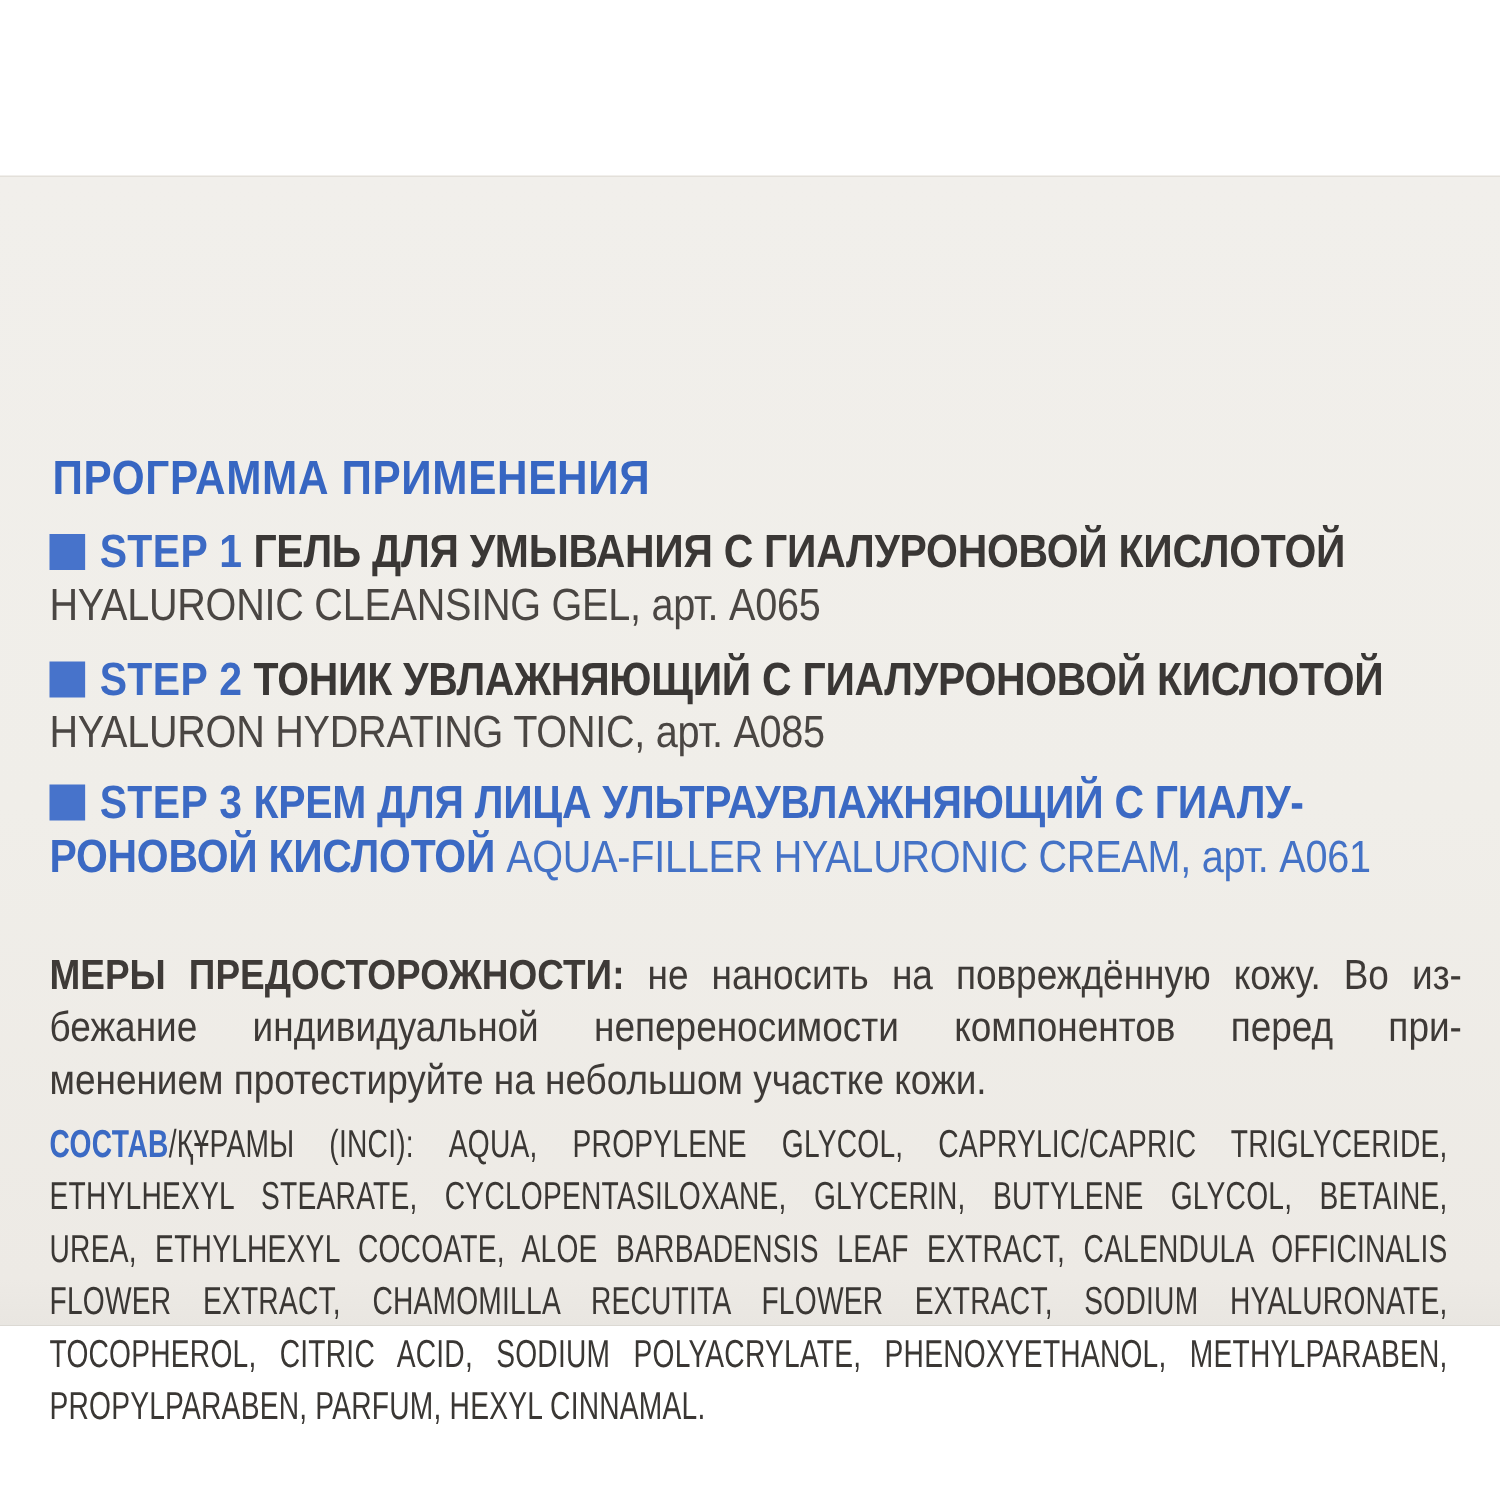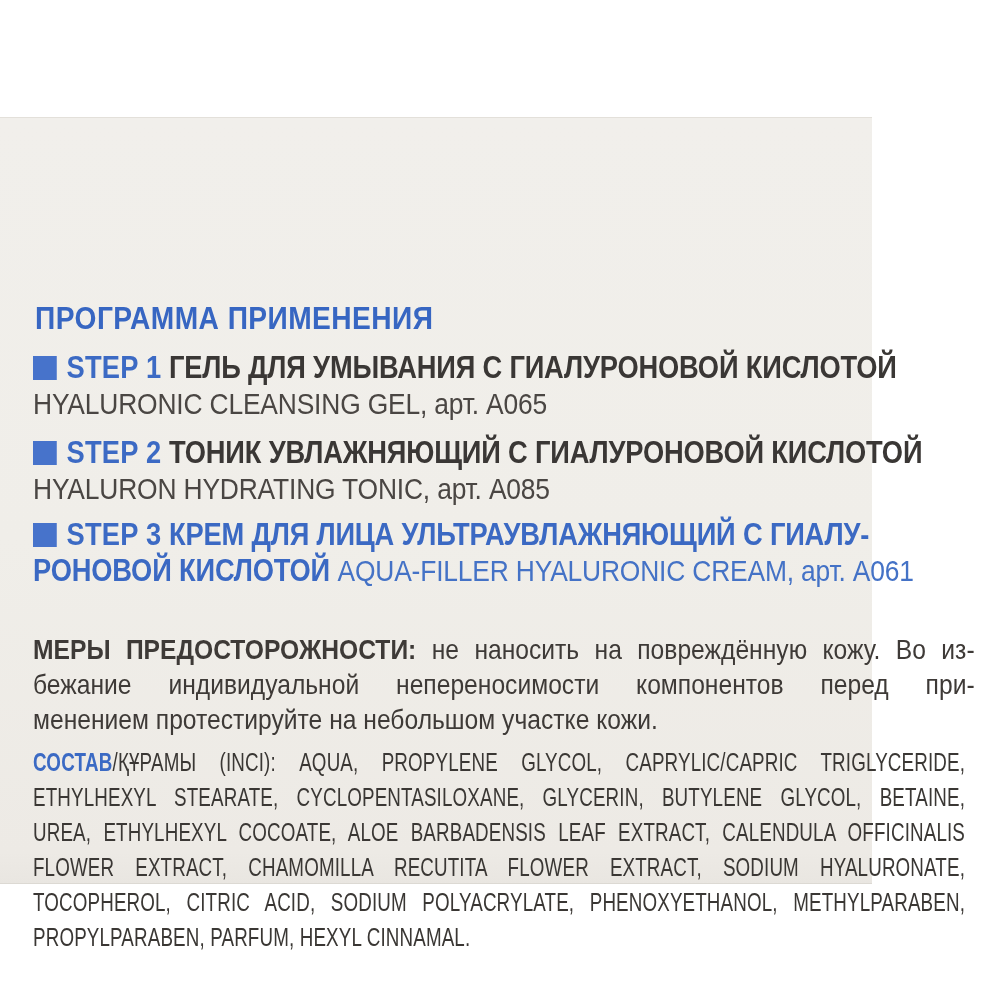--- a/index.html
+++ b/index.html
@@ -3,21 +3,21 @@
 <meta charset="utf-8">
 <style>
   html,body{margin:0;padding:0;background:#ffffff;}
   .stage{
     position:relative;width:1000px;height:1000px;overflow:hidden;
     background:#ffffff;
     font-family:"Liberation Sans","DejaVu Sans",sans-serif;
   }
   
   .panel{
-    position:absolute;left:0;top:117px;width:872px;height:765px;
+    position:absolute;left:0;top:117px;width:1000px;height:765px;
     background:linear-gradient(180deg,#f1efeb 0%,#f0eee9 55%,#edeae5 96%,#e9e6e1 100%);
     border-top:1px solid #e3e0da;
     border-bottom:1px solid #dcd9d3;
   }
   .blue{color:#3b6ac4;}
   .abs{position:absolute;left:33px;transform-origin:0 0;}
   .cond{transform:scaleX(0.88);white-space:nowrap;}
 
   .title{
     left:35px;font-size:32px;font-weight:bold;letter-spacing:.5px;

